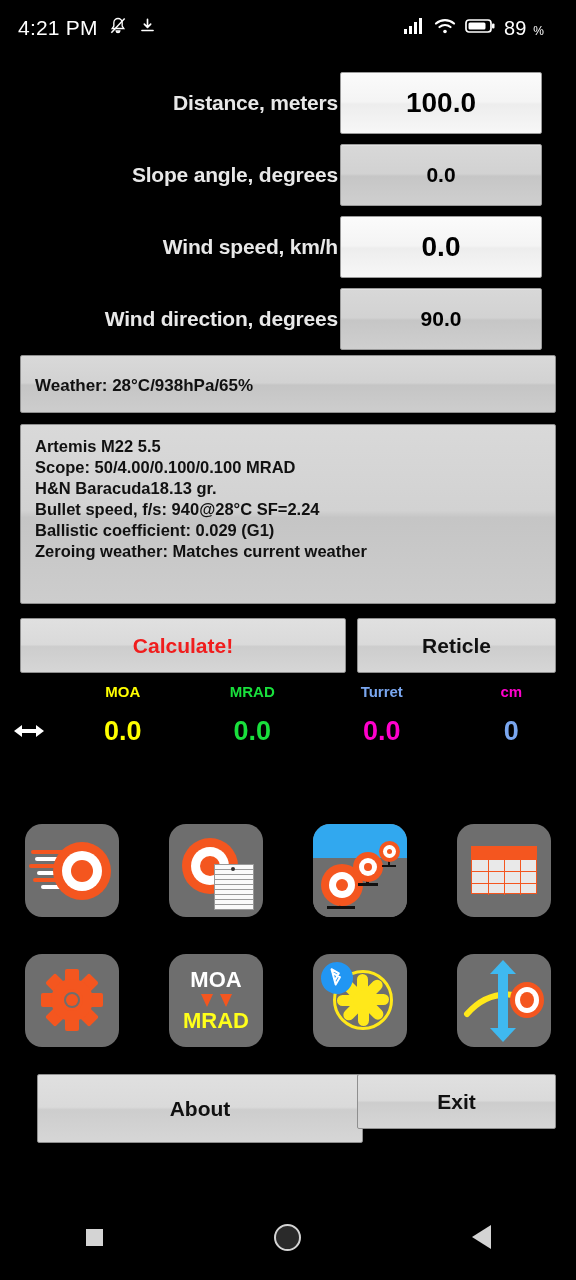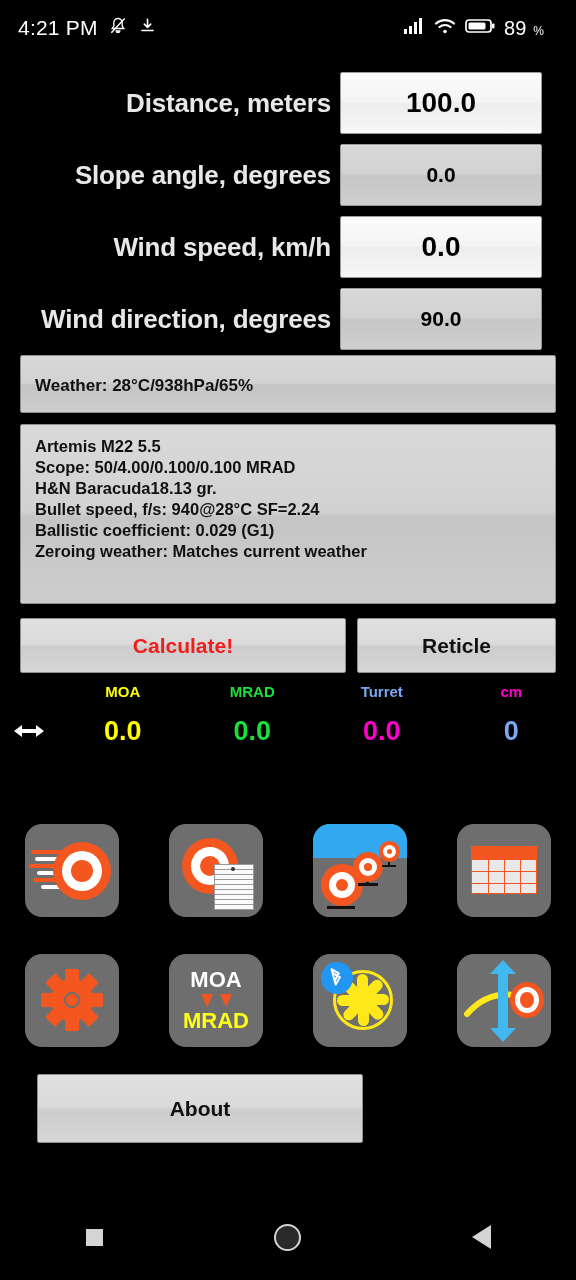--- a/index.html
+++ b/index.html
@@ -19,22 +19,22 @@
   .sb-left { display: flex; align-items: center; gap: 10px; }
   .sb-time { font-size: 21px; font-weight: 500; letter-spacing: .2px; }
   .sb-right { margin-left: auto; display: flex; align-items: center; gap: 9px; }
   .sb-batt-text { font-size: 20px; font-weight: 500; }
   .sb-pct { font-size: 12px; font-weight: 500; position: relative; top: 3px; left: -2px; }
 
   
   .inputs { position: absolute; top: 68px; left: 0; width: 576px; }
   .in-row { display: flex; align-items: center; height: 70px; margin-bottom: 2px; }
   .in-label {
-    flex: 0 0 340px; text-align: right; padding-right: 9px;
-    color: #e8e8e8; font-size: 26px; font-weight: 700;
+    flex: 0 0 340px; text-align: right; padding-right: 2px;
+    color: #e8e8e8; font-size: 21px; font-weight: 700;
     letter-spacing: -.2px;
   }
   .in-field {
     width: 202px; height: 62px; border-radius: 2px;
     display: flex; align-items: center; justify-content: center;
     color: #000; border: 1px solid #9a9a9a;
     box-shadow: 0 1px 0 rgba(255,255,255,.25) inset;
   }
   .in-field.light {
     background: linear-gradient(180deg,#fbfbfb 0%,#f4f4f4 48%,#ededed 52%,#f7f7f7 100%);
@@ -392,20 +392,21 @@
           <div class="t8-arrow-v"></div>
           <div class="t8-up"></div>
           <div class="t8-down"></div>
         </div>
       </div>
 
     </div>
   </div>
 
   <div class="btn btn-about">About</div>
+  <div class="btn btn-exit">Exit</div>
 
   <div class="navbar">
     <div class="nav-recent"></div>
     <div class="nav-home"></div>
     <div class="nav-back"></div>
   </div>
 
 </div>
 
 </body></html>

